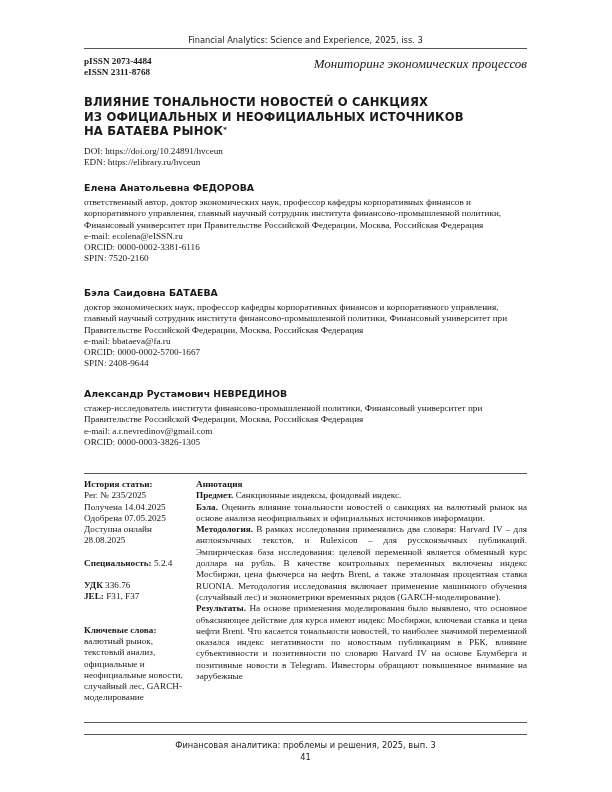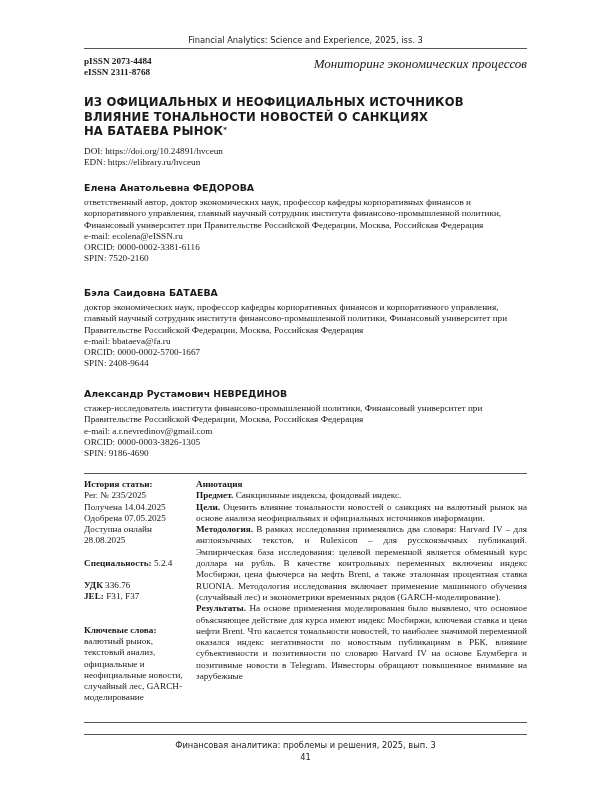--- a/index.html
+++ b/index.html
@@ -38,22 +38,22 @@
   <div class="running-head sans">Financial Analytics: Science and Experience, 2025, iss. 3</div>
   <div class="rule" style="top:48px;"></div>
 
   <div class="issn serif">
     <div>pISSN 2073-4484</div>
     <div>eISSN 2311-8768</div>
   </div>
   <div class="section-name serif">Мониторинг экономических процессов</div>
 
   <div class="title sans">
+    <div>ВЛИЯНИЕ ТОНАЛЬНОСТИ НОВОСТЕЙ О САНКЦИЯХ</div>
     <div>ИЗ ОФИЦИАЛЬНЫХ И НЕОФИЦИАЛЬНЫХ ИСТОЧНИКОВ</div>
-    <div>ВЛИЯНИЕ ТОНАЛЬНОСТИ НОВОСТЕЙ О САНКЦИЯХ</div>
     <div><span>НА БАТАЕВА РЫНОК</span><sup>*</sup></div>
   </div>
 
   <div class="ids serif">
     <div><span>DOI: </span><a>https://doi.org/10.24891/hvceun</a></div>
     <div><span>EDN: </span><a>https://elibrary.ru/hvceun</a></div>
   </div>
 
   <div class="author" style="top:182px;">
     <div class="author-name sans">Елена Анатольевна ФЕДОРОВА</div>
@@ -74,21 +74,20 @@
       <div>SPIN: 2408-9644</div>
     </div>
   </div>
 
   <div class="author" style="top:388px;">
     <div class="author-name sans">Александр Рустамович НЕВРЕДИНОВ</div>
     <div class="author-text serif">
       <div>стажер-исследователь института финансово-промышленной политики, Финансовый университет при Правительстве Российской Федерации, Москва, Российская Федерация</div>
       <div>e-mail: a.r.nevredinov@gmail.com</div>
       <div>ORCID: 0000-0003-3826-1305</div>
-      <div>SPIN: 9186-4690</div>
     </div>
   </div>
 
   <div class="rule" style="top:473px;"></div>
 
   <div class="col-left serif">
     <div class="hd">История статьи:</div>
     <div>Рег. № 235/2025</div>
     <div>Получена 14.04.2025</div>
     <div>Одобрена 07.05.2025</div>
@@ -101,21 +100,21 @@
     <div><span class="hd">JEL:</span><span> F31, F37</span></div>
     <div class="gap"></div>
     <div class="gap"></div>
     <div class="hd">Ключевые слова:</div>
     <div>валютный рынок, текстовый анализ, официальные и неофициальные новости, случайный лес, GARCH-моделирование</div>
   </div>
 
   <div class="col-right serif">
     <div class="hd">Аннотация</div>
     <div><span class="hd">Предмет.</span><span> Санкционные индексы, фондовый индекс.</span></div>
-    <div><span class="hd">Цели.</span><span> Оценить влияние тональности новостей о санкциях на валютный рынок на основе анализа неофициальных и официальных источников информации.</span></div>
+    <div><span class="hd">Бэла.</span><span> Оценить влияние тональности новостей о санкциях на валютный рынок на основе анализа неофициальных и официальных источников информации.</span></div>
     <div><span class="hd">Методология.</span><span> В рамках исследования применялись два словаря: Harvard IV – для англоязычных текстов, и Rulexicon – для русскоязычных публикаций. Эмпирическая база исследования: целевой переменной является обменный курс доллара на рубль. В качестве контрольных переменных включены индекс Мосбиржи, цена фьючерса на нефть Brent, а также эталонная процентная ставка RUONIA. Методология исследования включает применение машинного обучения (случайный лес) и эконометрики временных рядов (GARCH-моделирование).</span></div>
     <div><span class="hd">Результаты.</span><span> На основе применения моделирования было выявлено, что основное объясняющее действие для курса имеют индекс Мосбиржи, ключевая ставка и цена нефти Brent. Что касается тональности новостей, то наиболее значимой переменной оказался индекс негативности по новостным публикациям в РБК, влияние субъективности и позитивности по словарю Harvard IV на основе Блумберга и позитивные новости в Telegram. Инвесторы обращают повышенное внимание на зарубежные</span></div>
   </div>
 
   <div class="rule" style="top:722px;"></div>
   <div class="rule" style="top:734px;"></div>
 
   <div class="footer sans">
     <div>Финансовая аналитика: проблемы и решения, 2025, вып. 3</div>
     <div>41</div>

